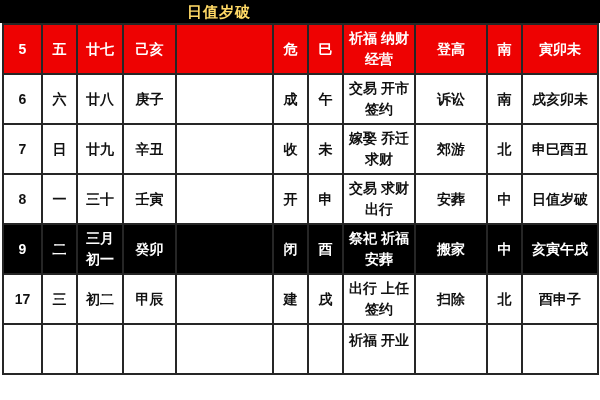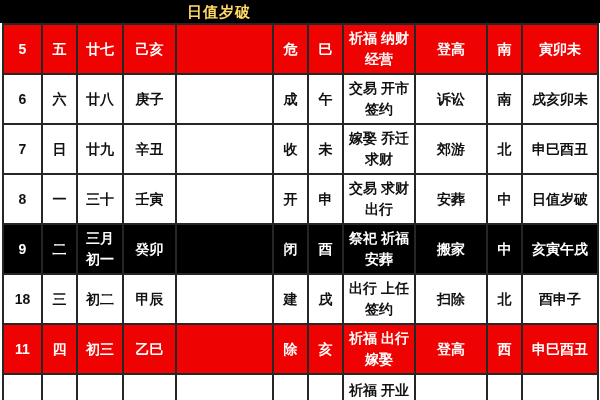--- a/index.html
+++ b/index.html
@@ -124,46 +124,32 @@
       <td></td>
       <td>闭</td>
       <td>酉</td>
       <td>祭祀 祈福
 安葬</td>
       <td>搬家</td>
       <td>中</td>
       <td>亥寅午戌</td>
     </tr>
     <tr>
-      <td>18</td>
+      <td>17</td>
       <td>三</td>
       <td>初二</td>
       <td>甲辰</td>
       <td></td>
       <td>建</td>
       <td>戌</td>
       <td>出行 上任
 签约</td>
       <td>扫除</td>
       <td>北</td>
       <td>酉申子</td>
-    </tr>
-    <tr class="red">
-      <td>11</td>
-      <td>四</td>
-      <td>初三</td>
-      <td>乙巳</td>
-      <td></td>
-      <td>除</td>
-      <td>亥</td>
-      <td>祈福 出行
-嫁娶</td>
-      <td>登高</td>
-      <td>西</td>
-      <td>申巳酉丑</td>
     </tr>
     <tr class="partial">
       <td></td>
       <td></td>
       <td></td>
       <td></td>
       <td></td>
       <td></td>
       <td></td>
       <td>祈福 开业</td>

